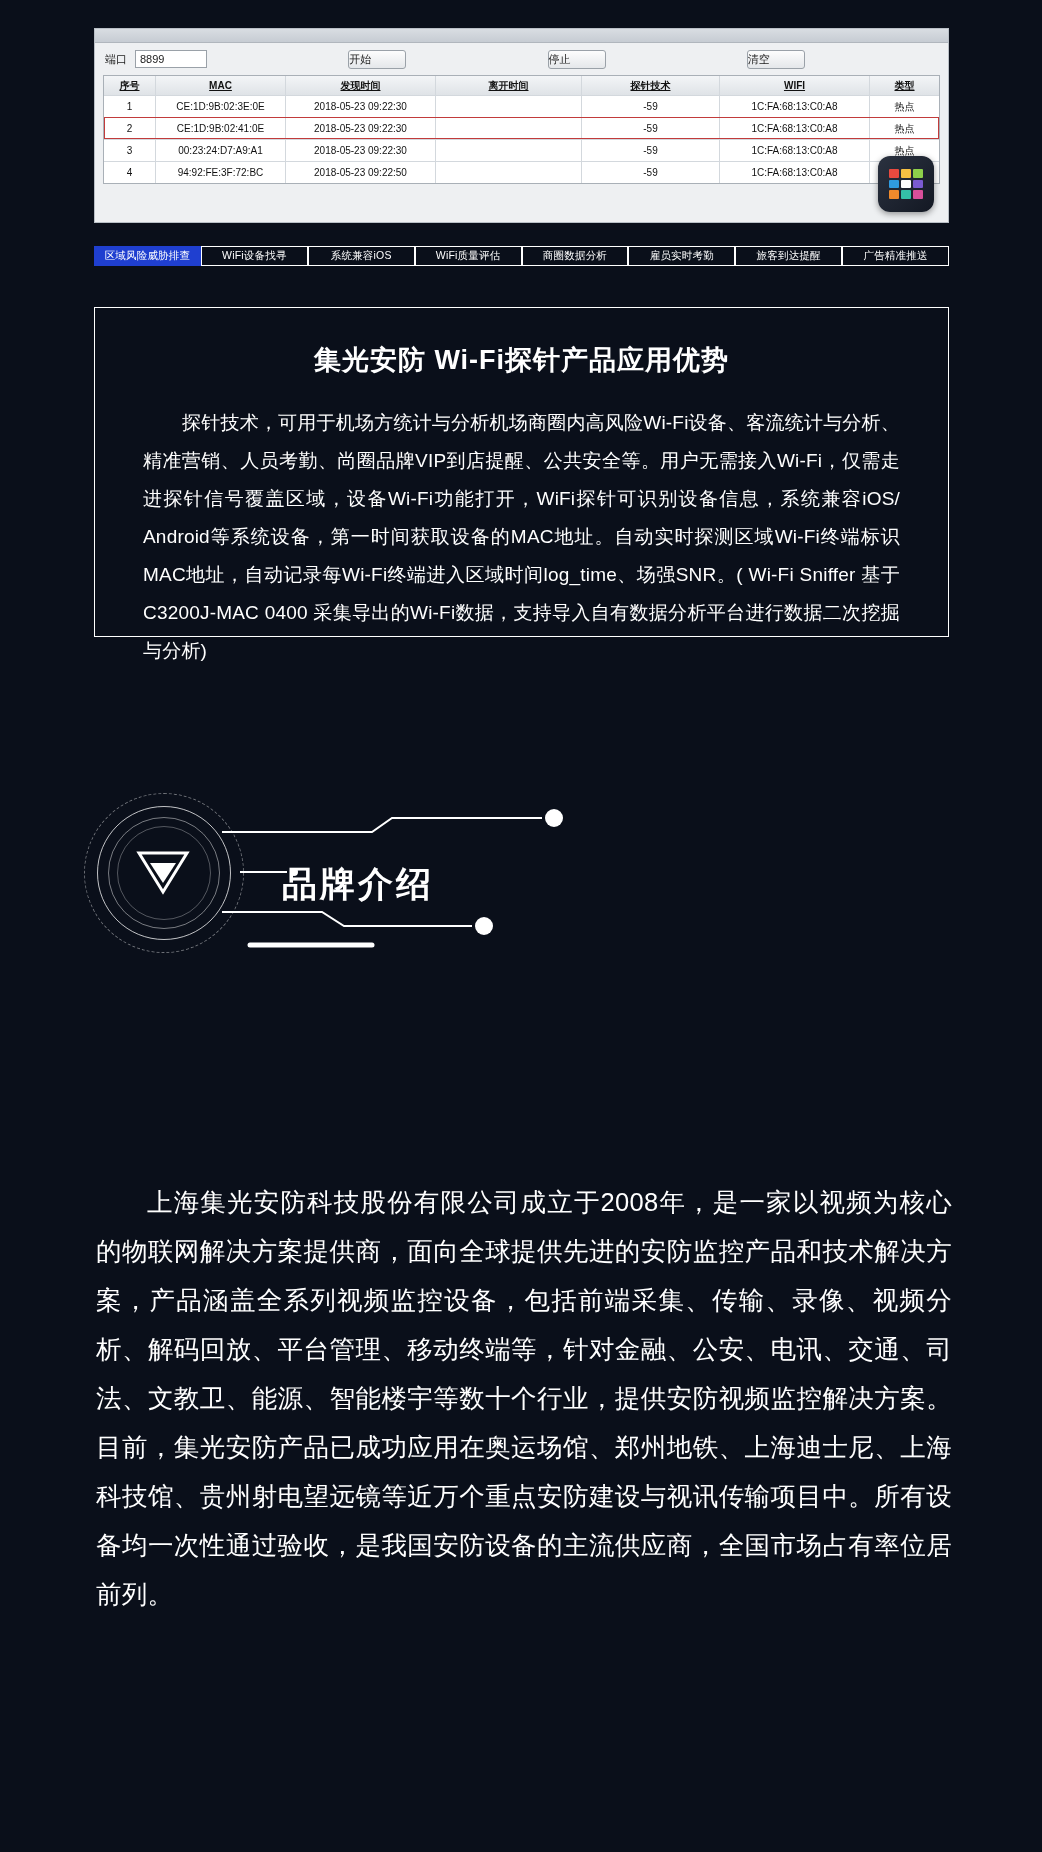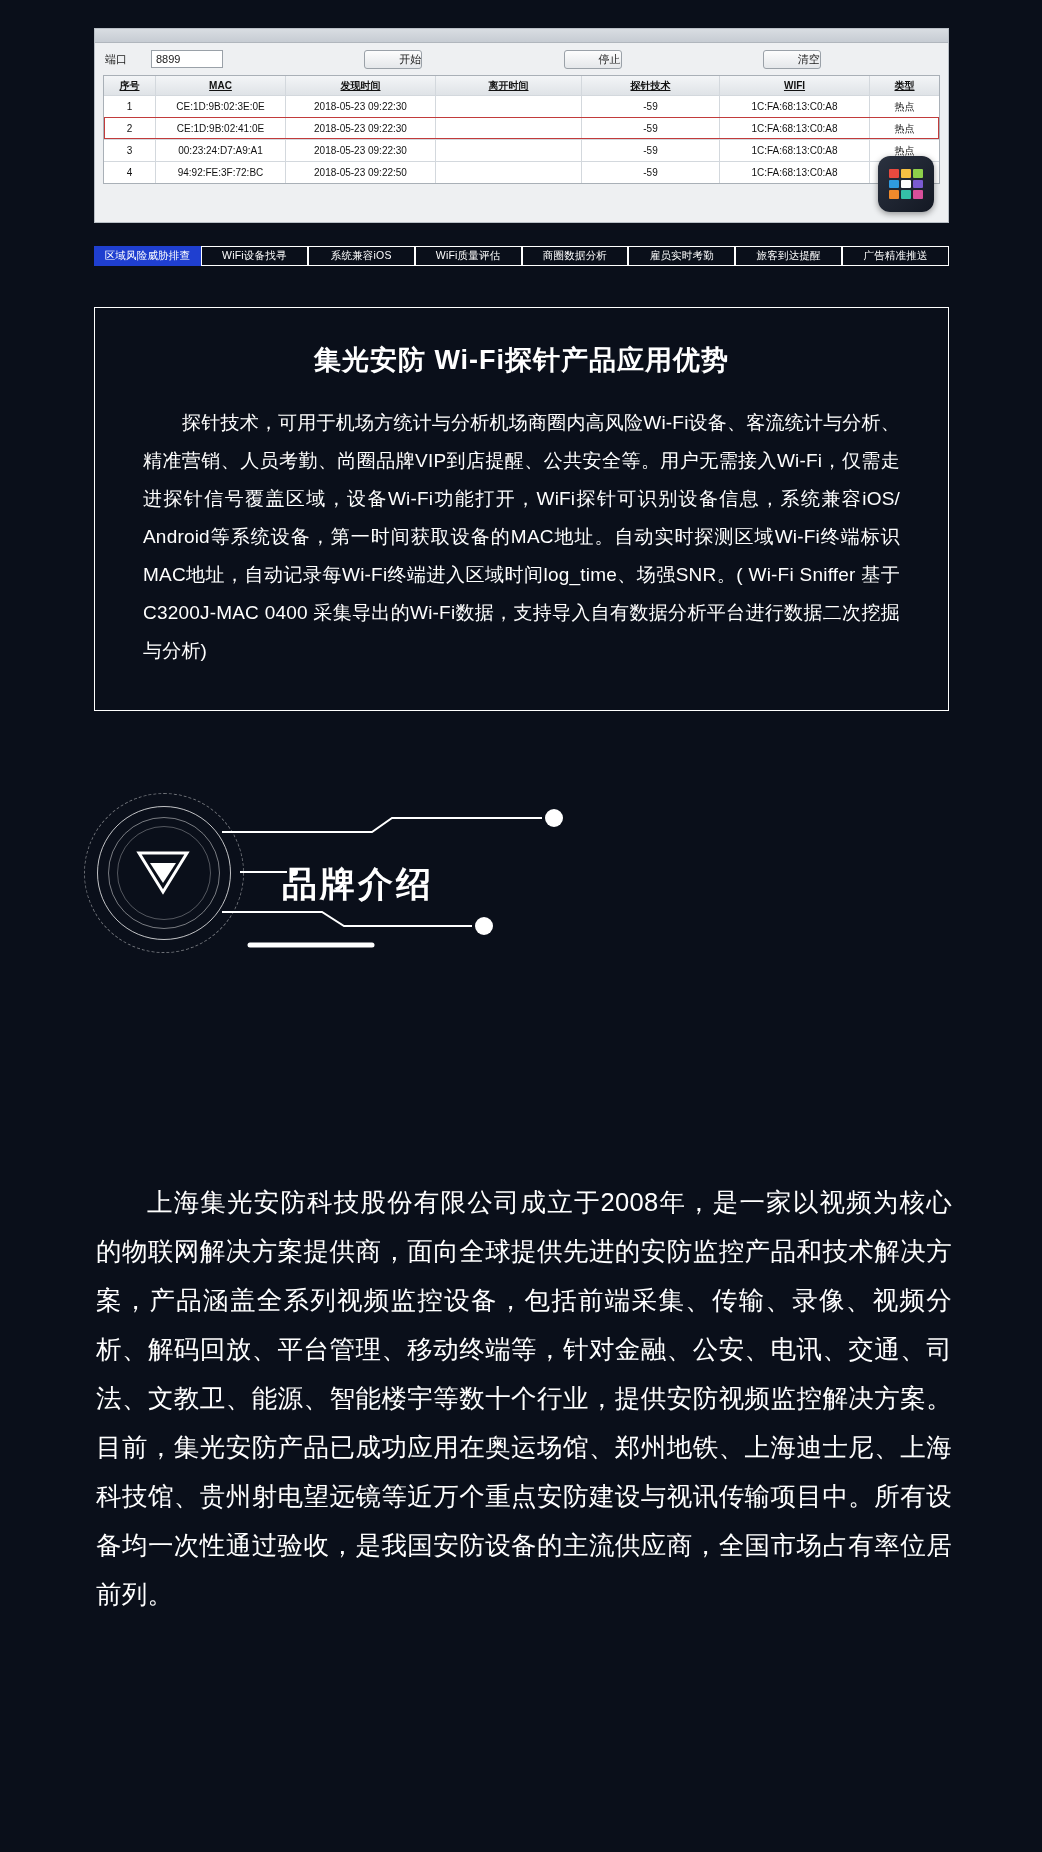--- a/index.html
+++ b/index.html
@@ -30,21 +30,21 @@
   .shot-titlebar {
     height: 13px;
     background: linear-gradient(#d9dde2, #c6ccd3);
     border-bottom: 1px solid #b0b6bd;
   }
   .shot-toolbar {
     display: flex;
     align-items: center;
     height: 32px;
     padding: 0 10px;
-    gap: 24px;
+    gap: 8px;
     background: #eef0f2;
   }
   .tb-label {
     font-size: 11px;
     color: #222;
     white-space: nowrap;
   }
   .tb-input {
     width: 72px;
     height: 18px;
@@ -57,21 +57,21 @@
     line-height: 16px;
   }
   .tb-btn {
     height: 19px;
     min-width: 58px;
     background: linear-gradient(#fdfdfd, #e4e7ea);
     border: 1px solid #9aa1a8;
     border-radius: 3px;
     font-size: 11px;
     color: #222;
-    text-align: right;
+    text-align: left;
     line-height: 17px;
     box-sizing: border-box;
   }
   .tb-spacer { flex: 1; }
   .grid {
     margin: 0 8px;
     border: 1px solid #a9b0b7;
     background: #fff;
   }
   .grid-row {
@@ -158,21 +158,21 @@
     background: #1f3fd0;
     border-color: #1f3fd0;
   }
 
   
   .adv-box {
     position: absolute;
     left: 94px;
     top: 307px;
     width: 855px;
-    height: 404px;
+    height: 330px;
     border: 1px solid #ffffff;
     box-sizing: border-box;
   }
   .adv-title {
     text-align: center;
     font-size: 27px;
     font-weight: bold;
     letter-spacing: 1px;
     margin-top: 34px;
   }

